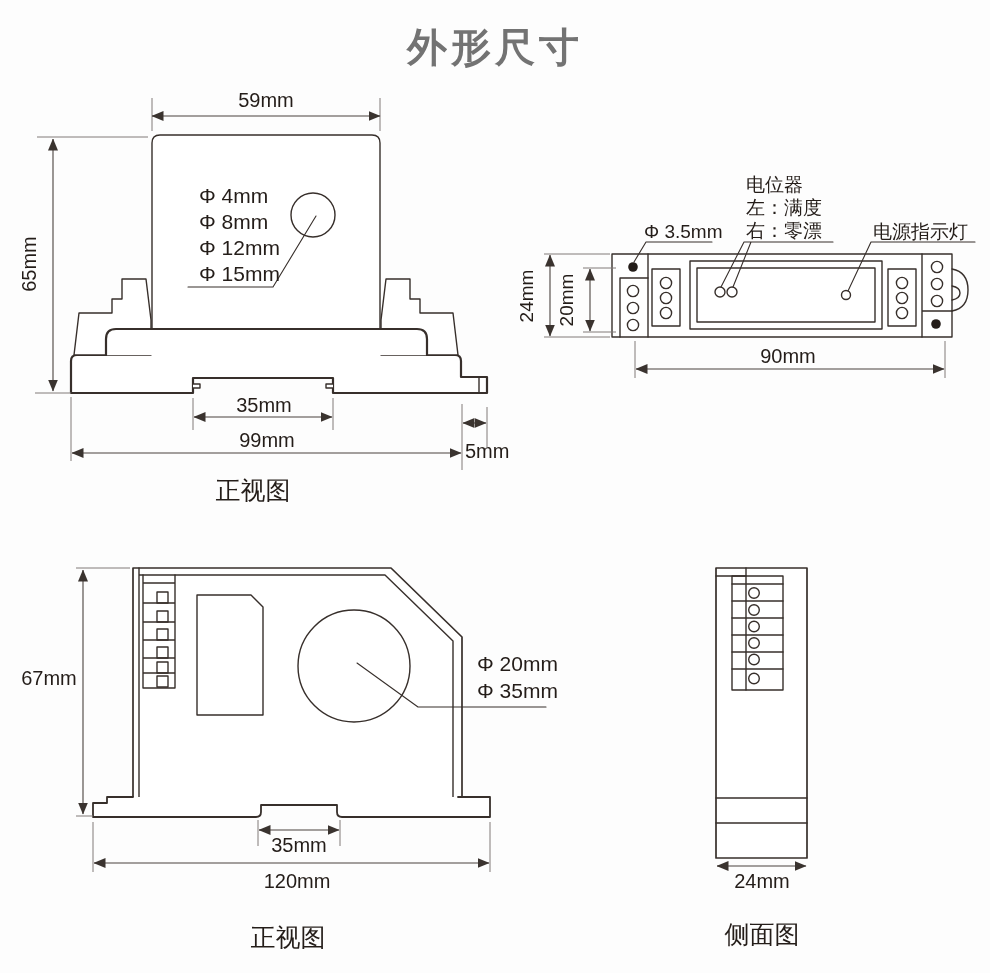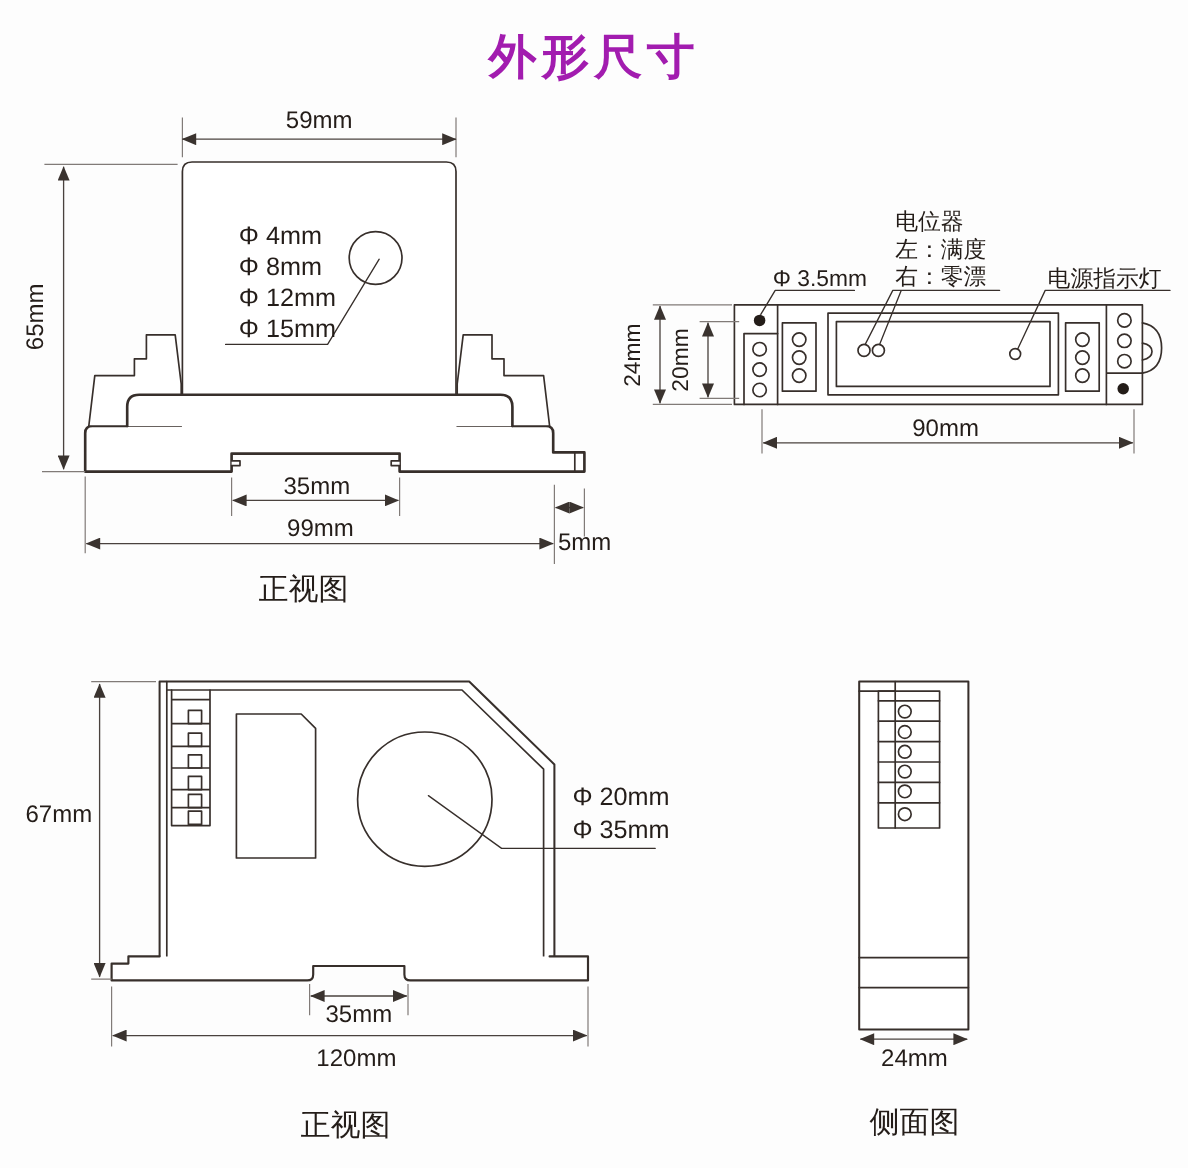--- a/index.html
+++ b/index.html
@@ -1,19 +1,19 @@
 <!DOCTYPE html>
 <html><head>
 <meta charset="utf-8">
 <style>
   html,body{margin:0;padding:0;background:#fdfdfd;}
   .page{position:relative;width:990px;height:973px;background:#fdfdfd;overflow:hidden;
         font-family:"Liberation Sans","DejaVu Sans",sans-serif;}
   .title{position:absolute;top:20px;left:0;width:100%;text-align:center;
-         font-size:40px;font-weight:bold;color:#a21caf;letter-spacing:4px;}
+         font-size:40px;font-weight:bold;color:#737373;letter-spacing:4px;}
   svg{position:absolute;top:0;left:0;}
   .ol{fill:none;stroke:#372f2b;stroke-width:1.4;stroke-linejoin:round;stroke-linecap:round;}
   .olw{fill:#ffffff;stroke:#372f2b;stroke-width:1.4;stroke-linejoin:round;stroke-linecap:round;}
   .thk{stroke-width:2.2;}
   .dim{fill:none;stroke:#817b78;stroke-width:1;}
   .dimd{fill:none;stroke:#4a423e;stroke-width:1.1;}
   .blk{fill:#241d19;stroke:none;}
   .t{fill:#241d19;font-family:"Liberation Sans","DejaVu Sans",sans-serif;}
   .t20{font-size:20px;}
   .t21{font-size:21px;}

